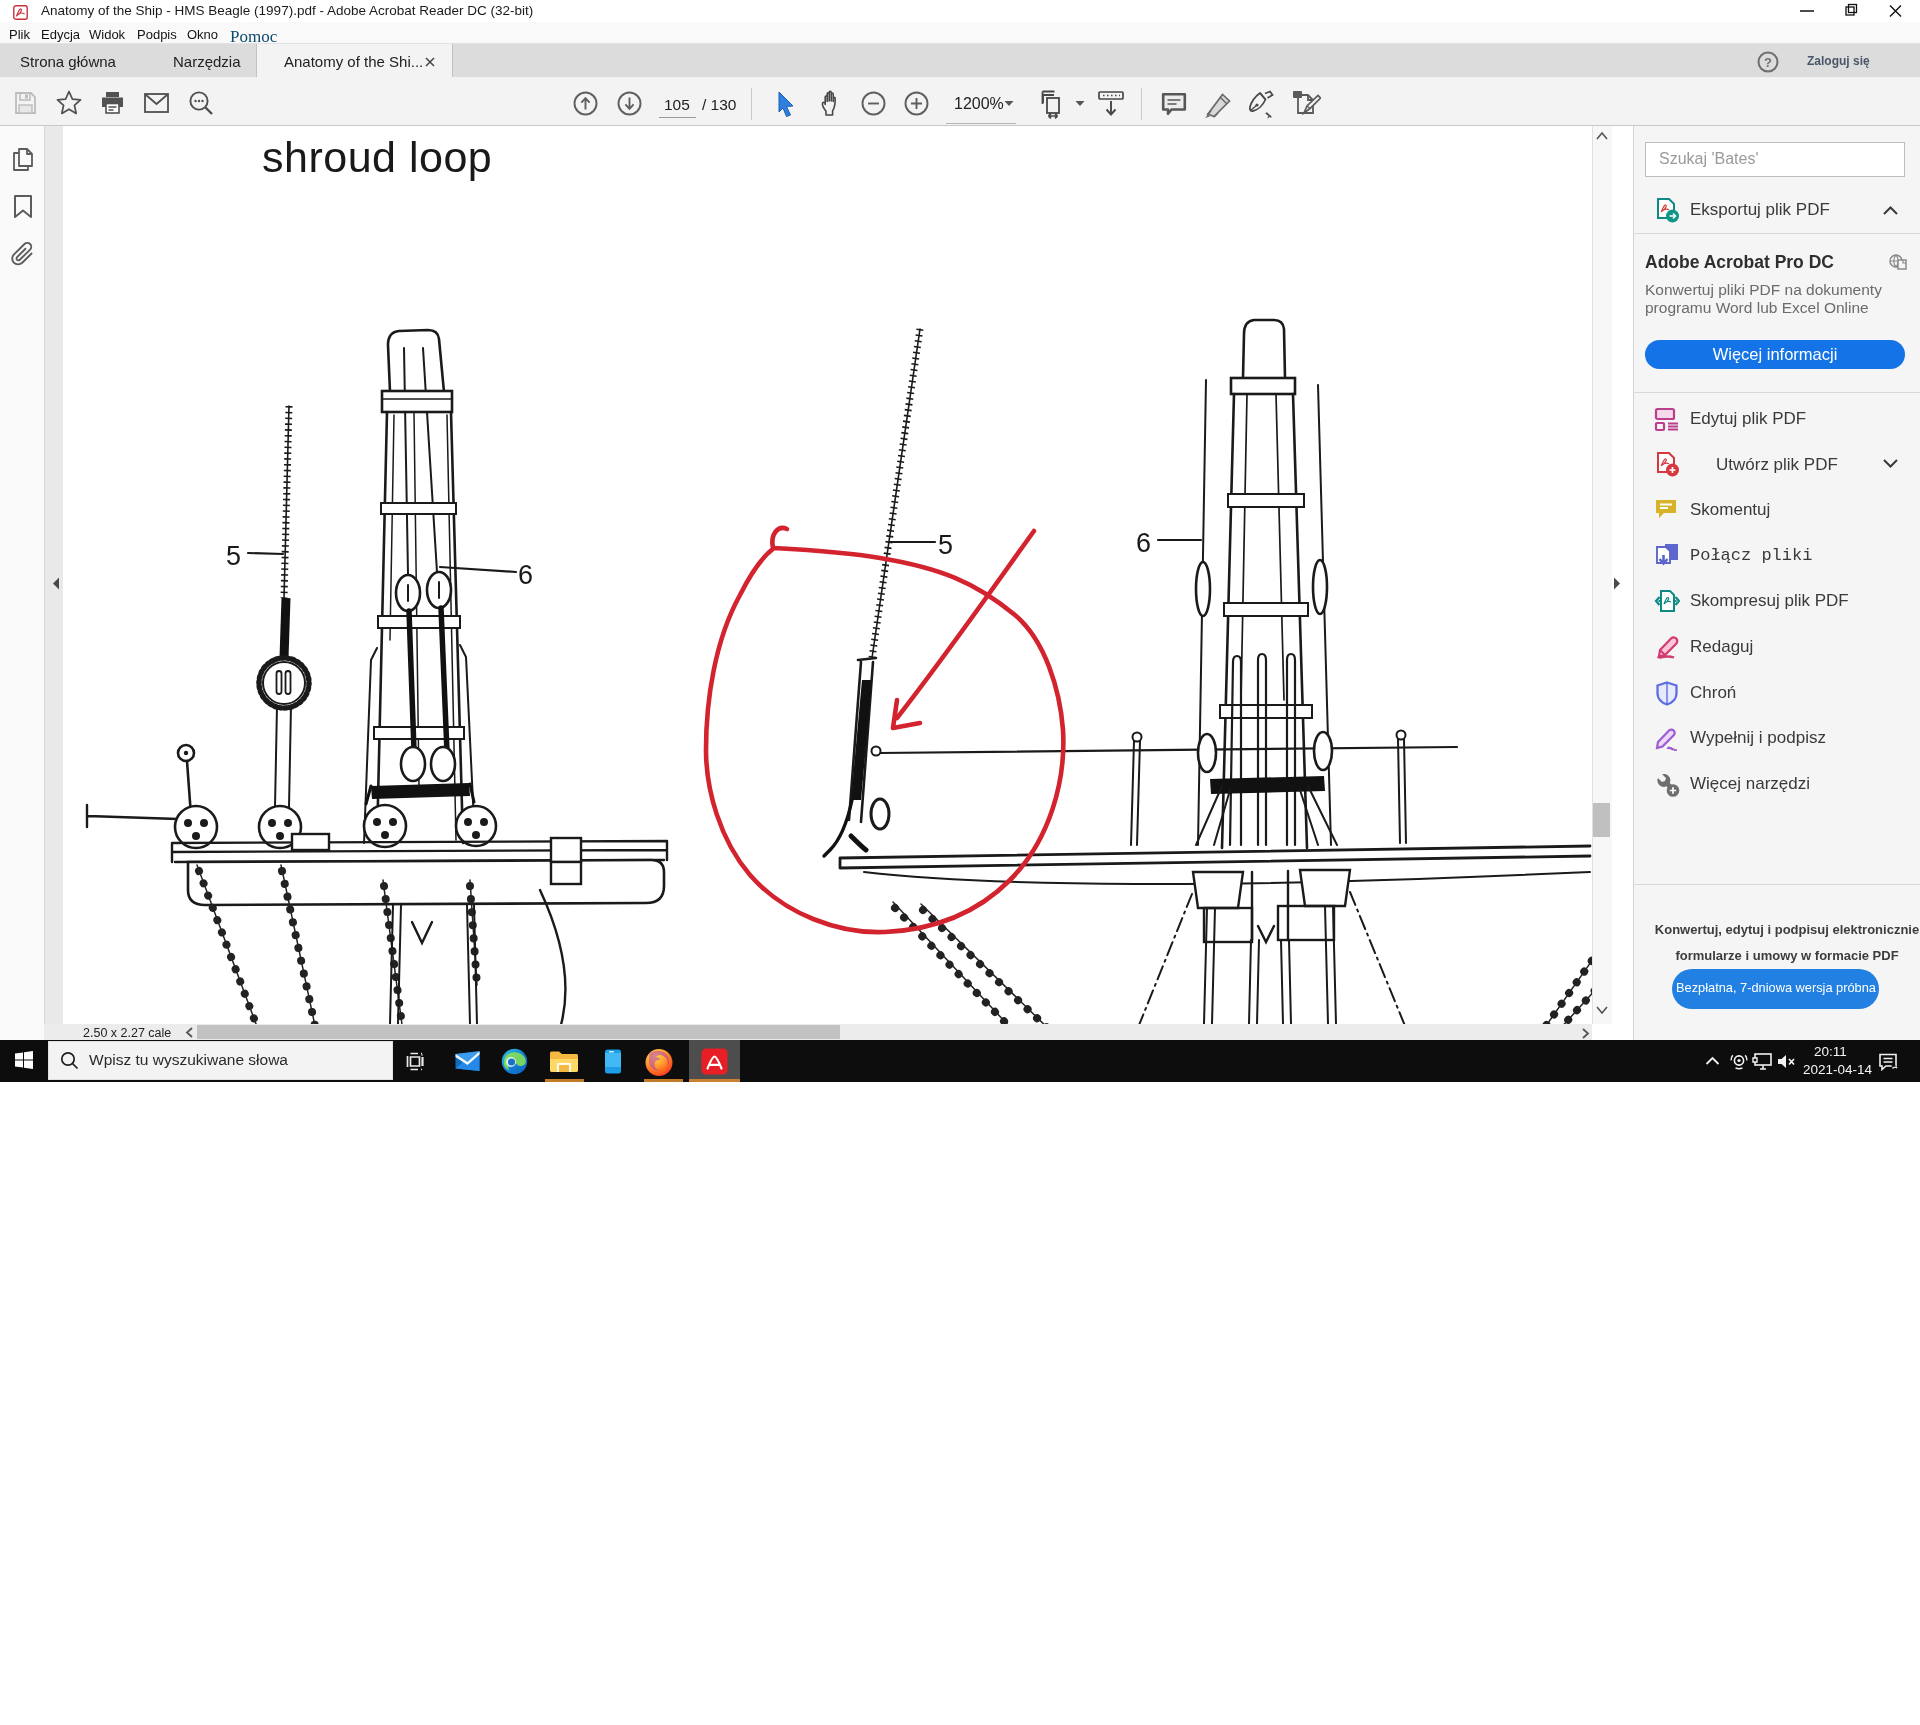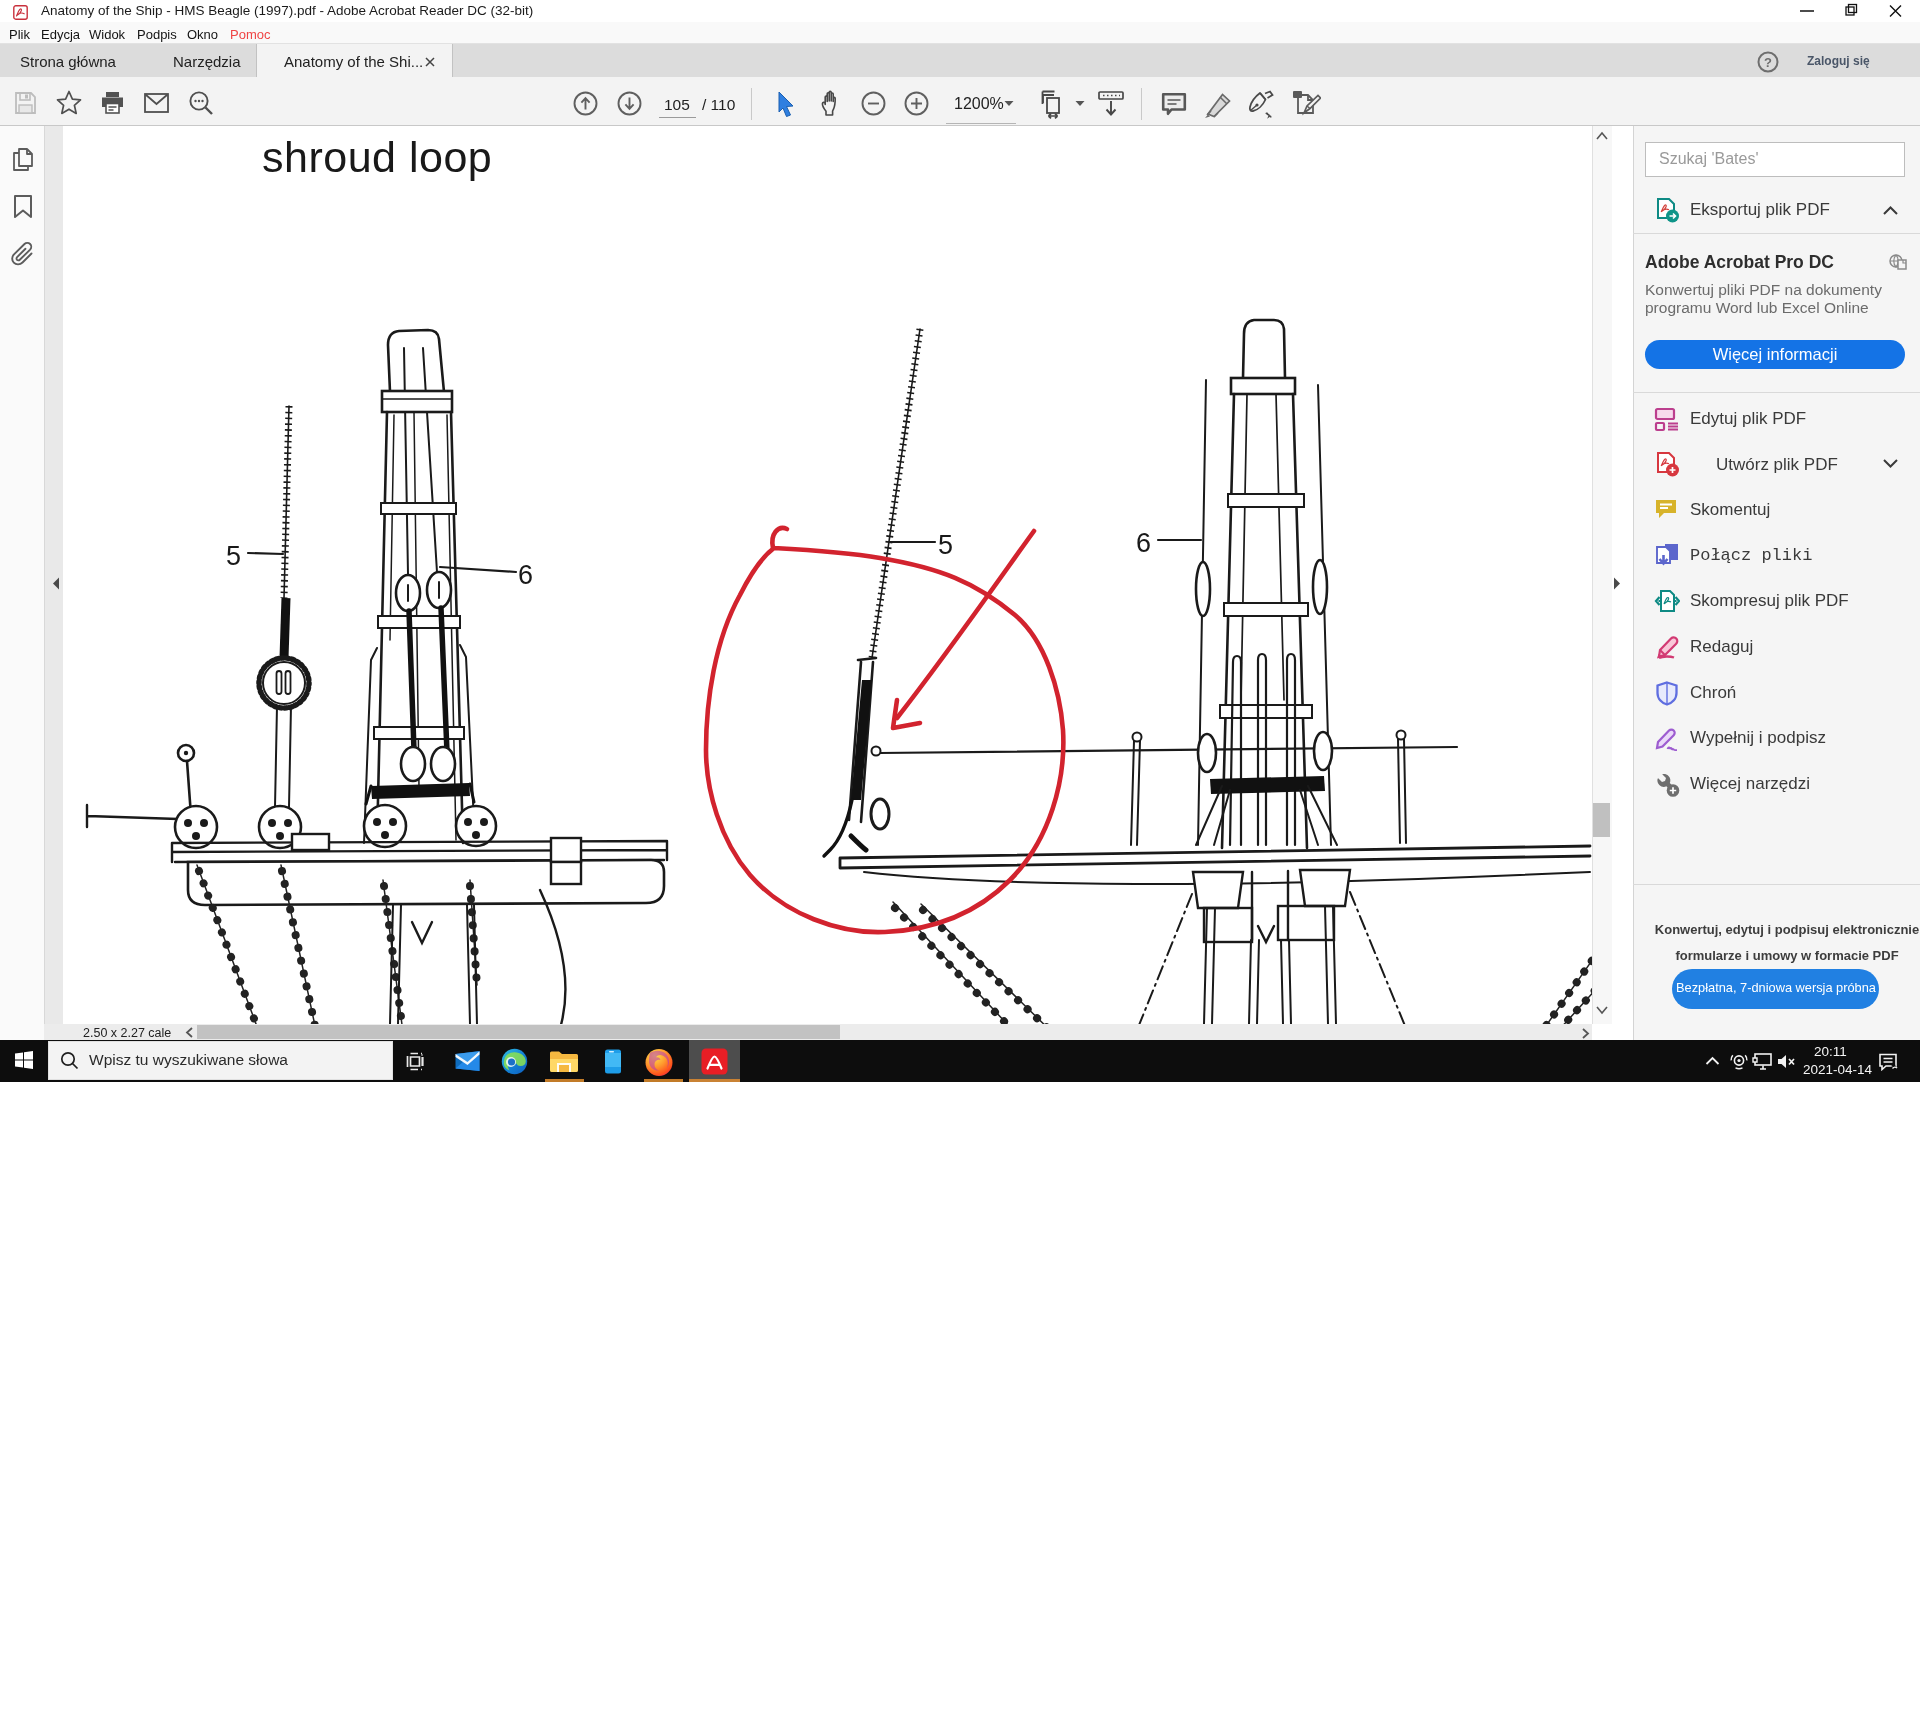--- a/index.html
+++ b/index.html
@@ -42,21 +42,21 @@
     <rect x="58.5" y="4.5" width="8" height="8" fill="none" stroke="#111" stroke-width="1.3"></rect>
     <path d="M100 5.5 L111 16.5 M111 5.5 L100 16.5" stroke="#111" stroke-width="1.4"></path>
   </svg>
 
 <div class="abs" id="menubar"></div>
 <span class="abs" style="left:9px;top:27px;font-size:13px;color:#131313;">Plik</span>
 <span class="abs" style="left:41px;top:27px;font-size:13px;color:#131313;">Edycja</span>
 <span class="abs" style="left:89px;top:27px;font-size:13px;color:#131313;">Widok</span>
 <span class="abs" style="left:137px;top:27px;font-size:13px;color:#131313;">Podpis</span>
 <span class="abs" style="left:187px;top:27px;font-size:13px;color:#131313;">Okno</span>
-<span class="abs" style="left:230px;top:27px;font-size:13px;color:#ef4444;">Pomoc</span>
+<span class="abs" style="left:230px;top:27px;font-size:17px;color:#0c4a6e;font-family:Liberation Serif, serif;">Pomoc</span>
 
 <div class="abs" id="tabbar"></div>
 <div class="abs" id="activetab"></div>
 <span class="tabtxt" style="left:20px;">Strona główna</span>
 <span class="tabtxt" style="left:157px;margin-left:16px;">Narzędzia</span>
 <span class="tabtxt" style="left:284px;">Anatomy of the Shi...</span>
 <svg class="abs" style="left:424px;top:56px" width="12" height="12" viewBox="0 0 12 12">
     <path d="M2 2 L10 10 M10 2 L2 10" stroke="#444" stroke-width="1.5"></path>
   </svg>
 <svg class="abs" style="left:1757px;top:51px" width="22" height="22" viewBox="0 0 22 22">
@@ -95,21 +95,21 @@
 <svg class="abs" style="left:573px;top:91px" width="25" height="25" viewBox="0 0 25 25">
     <circle cx="12.5" cy="12.5" r="11" fill="none" stroke="#5f5f5f" stroke-width="1.9"></circle>
     <path d="M12.5 18.5 V8 M8.4 11.6 L12.5 7.2 L16.6 11.6" fill="none" stroke="#5f5f5f" stroke-width="1.9"></path>
   </svg>
 <svg class="abs" style="left:617px;top:91px" width="25" height="25" viewBox="0 0 25 25">
     <circle cx="12.5" cy="12.5" r="11" fill="none" stroke="#5f5f5f" stroke-width="1.9"></circle>
     <path d="M12.5 6.5 V17 M8.4 13.4 L12.5 17.8 L16.6 13.4" fill="none" stroke="#5f5f5f" stroke-width="1.9"></path>
   </svg>
 <span class="abs" style="left:664px;top:96px;font-size:15.5px;color:#222;">105</span>
 <div class="abs" style="left:659px;top:117px;width:37px;height:1px;background:#9a9a9a;"></div>
-<span class="abs" style="left:702px;top:96px;font-size:15.5px;color:#222;">/ 110</span>
+<span class="abs" style="left:702px;top:96px;font-size:15.5px;color:#222;">/ 130</span>
 <div class="abs" style="left:751px;top:88px;width:1px;height:32px;background:#c9c9c9;"></div>
 <svg class="abs" style="left:775px;top:90px" width="22" height="28" viewBox="0 0 22 28">
     <path d="M4 2 L18 16 L11.5 16.5 L15.5 25 L11.5 26.5 L8 18 L4 22 Z" fill="#2f7fe0" stroke="#1a5fb0" stroke-width="1"></path>
   </svg>
 <svg class="abs" style="left:818px;top:89px" width="28" height="29" viewBox="0 0 28 29">
     <path d="M7.2 15.5 V8 C7.2 6.6 9.2 6.6 9.2 8 V12.5 V4.8 C9.2 3.4 11.2 3.4 11.2 4.8 V12 V3.4 C11.2 2 13.2 2 13.2 3.4 V12 V5 C13.2 3.6 15.2 3.6 15.2 5 V12.5 V9.3 C15.2 7.9 17.2 8.1 17.2 9.5 C17.2 13.8 16.8 17.2 15.6 19.8 L14.6 22 V26 H8 V22.3 C6 19.8 4.4 17.2 4.4 14.8 C4.4 13 6.4 12.9 7.2 14.4 Z" fill="none" stroke="#474747" stroke-width="1.6" stroke-linejoin="round" stroke-linecap="round"></path>
   </svg>
 <svg class="abs" style="left:861px;top:91px" width="25" height="25" viewBox="0 0 25 25">
     <circle cx="12.5" cy="12.5" r="11" fill="none" stroke="#5f5f5f" stroke-width="1.9"></circle>
     <path d="M7 12.5 H18" stroke="#5f5f5f" stroke-width="1.9"></path>

